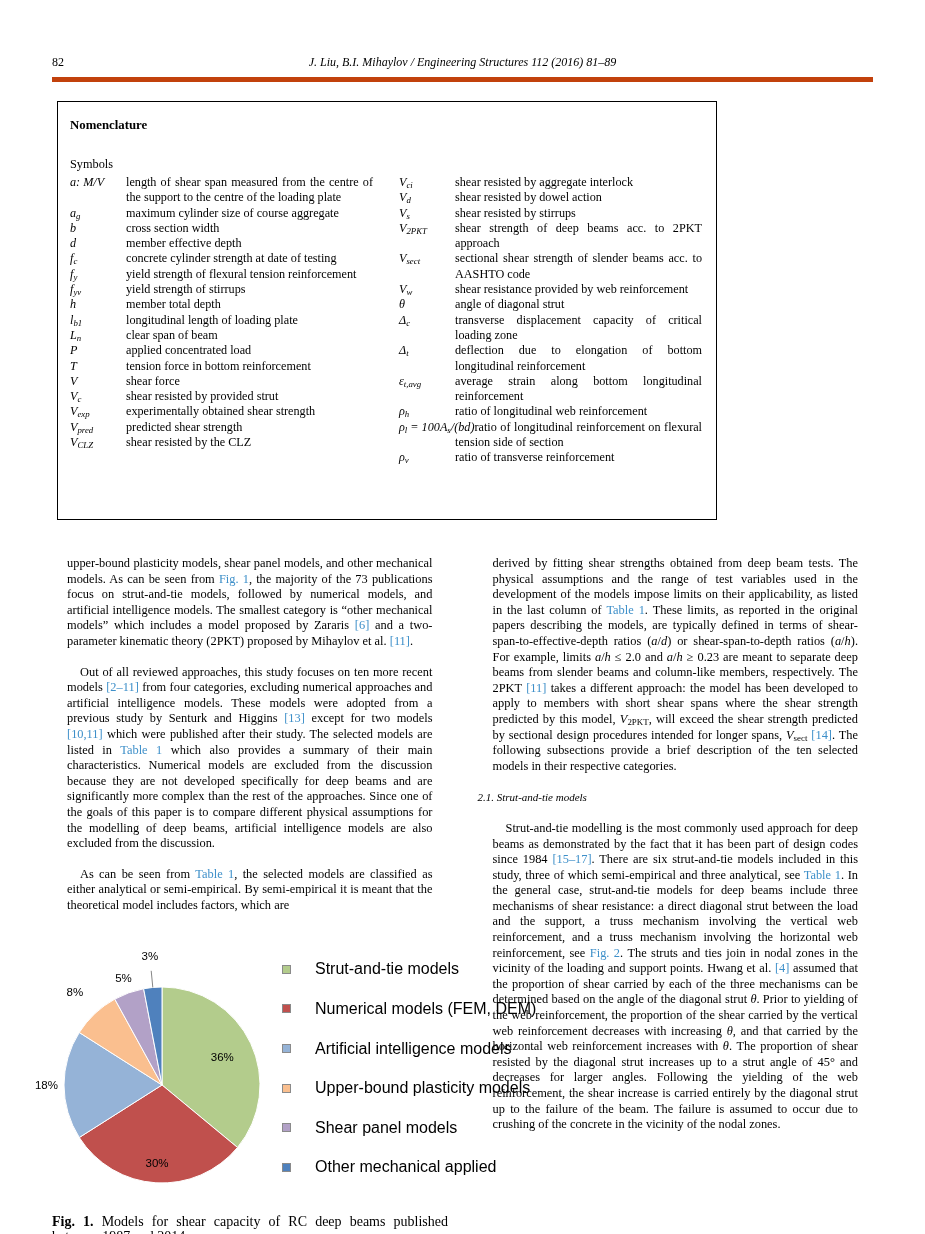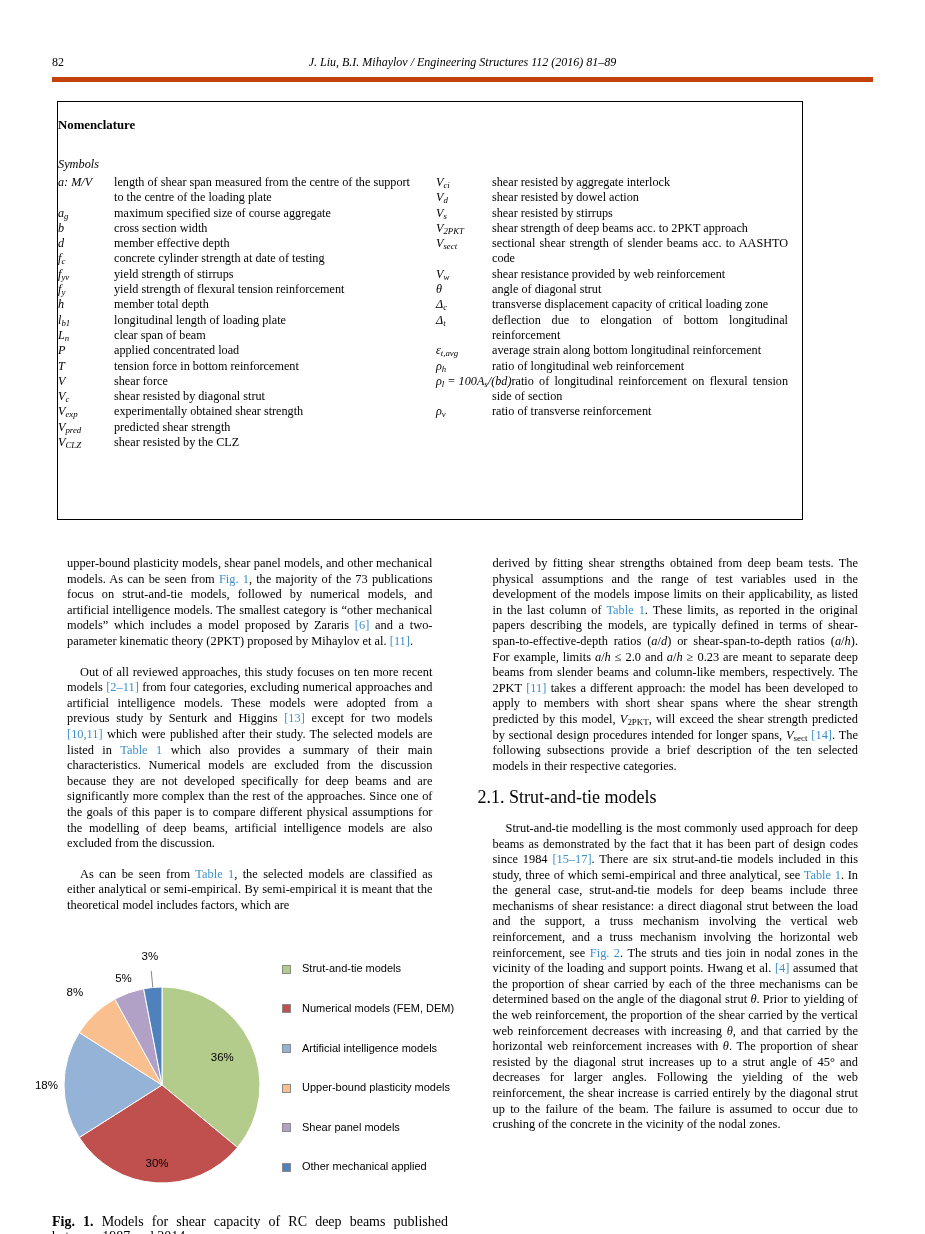--- a/index.html
+++ b/index.html
@@ -5,78 +5,78 @@
   html,body{margin:0;padding:0;background:#ffffff;}
   .page{position:relative;width:925px;height:1234px;background:#fff;overflow:hidden;
         font-family:"Liberation Serif",serif;color:#000;}
 
   
   .header{position:absolute;top:52px;left:52px;width:821px;height:25px;border-bottom:5px solid #c2410c;}
   .page-num{position:absolute;left:0;top:3px;font-size:12px;}
   .running-title{position:absolute;left:0;right:0;top:3px;text-align:center;font-style:italic;font-size:12px;}
 
   
-  .nomenclature{position:absolute;top:101px;left:57px;width:746px;height:419px;border:1px solid #000;
-                box-sizing:border-box;padding:16px 14px 0 0;}
+  .nomenclature{position:absolute;top:101px;left:57px;width:660px;height:419px;border:1px solid #000;
+                box-sizing:border-box;padding:16px 14px 0 12px;}
   .nom-title{font-weight:bold;font-size:12.8px;margin:0 0 24px 0;}
-  .nom-group{font-style:italic;font-size:12.3px;margin:0 0 3px 0;}
+  .nom-group{font-size:12.3px;margin:0 0 3px 0;}
   .nom-cols{display:flex;gap:26px;}
   .nom-col{flex:1;font-size:12.2px;line-height:15.3px;text-align:justify;}
   .nom-entry{padding-left:56px;text-indent:-56px;margin:0;}
   .nom-sym{display:inline-block;min-width:56px;text-indent:0;font-style:italic;white-space:nowrap;}
 
   
   .body-cols{position:absolute;top:541px;left:52px;width:821px;display:flex;gap:30px;}
   .col{width:395.5px;font-size:12.4px;line-height:15.6px;text-align:justify;}
   .para{margin:15px;}
   .para.ind{text-indent:13px;}
-  .subhead{font-weight:normal;font-size:18px;margin:16px 0 10px 0;}
+  .subhead{font-style:italic;font-weight:normal;font-size:11px;margin:16px 0 10px 0;}
   .lnk{color:var(--link-color,#3d8fc9);}
   sub{font-size:72%;line-height:0;vertical-align:-0.25em;}
 
   
   .figure{margin:30px 0 0 0;position:relative;width:396px;}
   .chart{position:relative;width:396px;height:256px;}
   .chart svg{position:absolute;left:-20px;top:0;}
   text.pct{font-family:"Liberation Sans",sans-serif;font-size:11.5px;fill:#000;}
   .legend{position:absolute;left:230px;top:18px;display:flex;flex-direction:column;gap:24px;width:170px;}
-  .legend-item{display:flex;align-items:center;gap:11px;font-family:"Liberation Sans",sans-serif;font-size:11px;}
+  .legend-item{display:flex;align-items:center;gap:24px;font-family:"Liberation Sans",sans-serif;font-size:16px;}
   .swatch{width:9px;height:9px;flex:0 0 9px;border:0.6px solid #8a8a8a;box-sizing:border-box;}
   .legend-label{white-space:nowrap;}
   .caption{margin-top:16px;font-size:14px;line-height:14.2px;text-align:justify;}
 </style>
 </head>
 <body>
 
 <div class="page">
 
   <div class="header">
     <span class="page-num">82</span>
     <span class="running-title">J. Liu, B.I. Mihaylov / Engineering Structures 112 (2016) 81–89</span>
   </div>
 
   <div class="nomenclature">
     <p class="nom-title">Nomenclature</p>
     <p class="nom-group">Symbols</p>
     <div class="nom-cols">
       <div class="nom-col" id="nom-left">
           <div class="nom-entry"><span class="nom-sym">a: M/V</span><span class="nom-def">length of shear span measured from the centre of the support to the centre of the loading plate</span></div>
-          <div class="nom-entry"><span class="nom-sym">a<sub>g</sub></span><span class="nom-def">maximum specified size of course aggregate</span></div>
+          <div class="nom-entry"><span class="nom-sym">a<sub>g</sub></span><span class="nom-def">maximum cylinder size of course aggregate</span></div>
           <div class="nom-entry"><span class="nom-sym">b</span><span class="nom-def">cross section width</span></div>
           <div class="nom-entry"><span class="nom-sym">d</span><span class="nom-def">member effective depth</span></div>
           <div class="nom-entry"><span class="nom-sym">f<sub>c</sub></span><span class="nom-def">concrete cylinder strength at date of testing</span></div>
+          <div class="nom-entry"><span class="nom-sym">f<sub>y</sub></span><span class="nom-def">yield strength of flexural tension reinforcement</span></div>
           <div class="nom-entry"><span class="nom-sym">f<sub>yv</sub></span><span class="nom-def">yield strength of stirrups</span></div>
-          <div class="nom-entry"><span class="nom-sym">f<sub>y</sub></span><span class="nom-def">yield strength of flexural tension reinforcement</span></div>
           <div class="nom-entry"><span class="nom-sym">h</span><span class="nom-def">member total depth</span></div>
           <div class="nom-entry"><span class="nom-sym">l<sub>b1</sub></span><span class="nom-def">longitudinal length of loading plate</span></div>
           <div class="nom-entry"><span class="nom-sym">L<sub>n</sub></span><span class="nom-def">clear span of beam</span></div>
           <div class="nom-entry"><span class="nom-sym">P</span><span class="nom-def">applied concentrated load</span></div>
           <div class="nom-entry"><span class="nom-sym">T</span><span class="nom-def">tension force in bottom reinforcement</span></div>
           <div class="nom-entry"><span class="nom-sym">V</span><span class="nom-def">shear force</span></div>
-          <div class="nom-entry"><span class="nom-sym">V<sub>c</sub></span><span class="nom-def">shear resisted by diagonal strut</span></div>
+          <div class="nom-entry"><span class="nom-sym">V<sub>c</sub></span><span class="nom-def">shear resisted by provided strut</span></div>
           <div class="nom-entry"><span class="nom-sym">V<sub>exp</sub></span><span class="nom-def">experimentally obtained shear strength</span></div>
           <div class="nom-entry"><span class="nom-sym">V<sub>pred</sub></span><span class="nom-def">predicted shear strength</span></div>
           <div class="nom-entry"><span class="nom-sym">V<sub>CLZ</sub></span><span class="nom-def">shear resisted by the CLZ</span></div>
         </div>
       <div class="nom-col" id="nom-right">
           <div class="nom-entry"><span class="nom-sym">V<sub>ci</sub></span><span class="nom-def">shear resisted by aggregate interlock</span></div>
           <div class="nom-entry"><span class="nom-sym">V<sub>d</sub></span><span class="nom-def">shear resisted by dowel action</span></div>
           <div class="nom-entry"><span class="nom-sym">V<sub>s</sub></span><span class="nom-def">shear resisted by stirrups</span></div>
           <div class="nom-entry"><span class="nom-sym">V<sub>2PKT</sub></span><span class="nom-def">shear strength of deep beams acc. to 2PKT approach</span></div>
           <div class="nom-entry"><span class="nom-sym">V<sub>sect</sub></span><span class="nom-def">sectional shear strength of slender beams acc. to AASHTO code</span></div>

